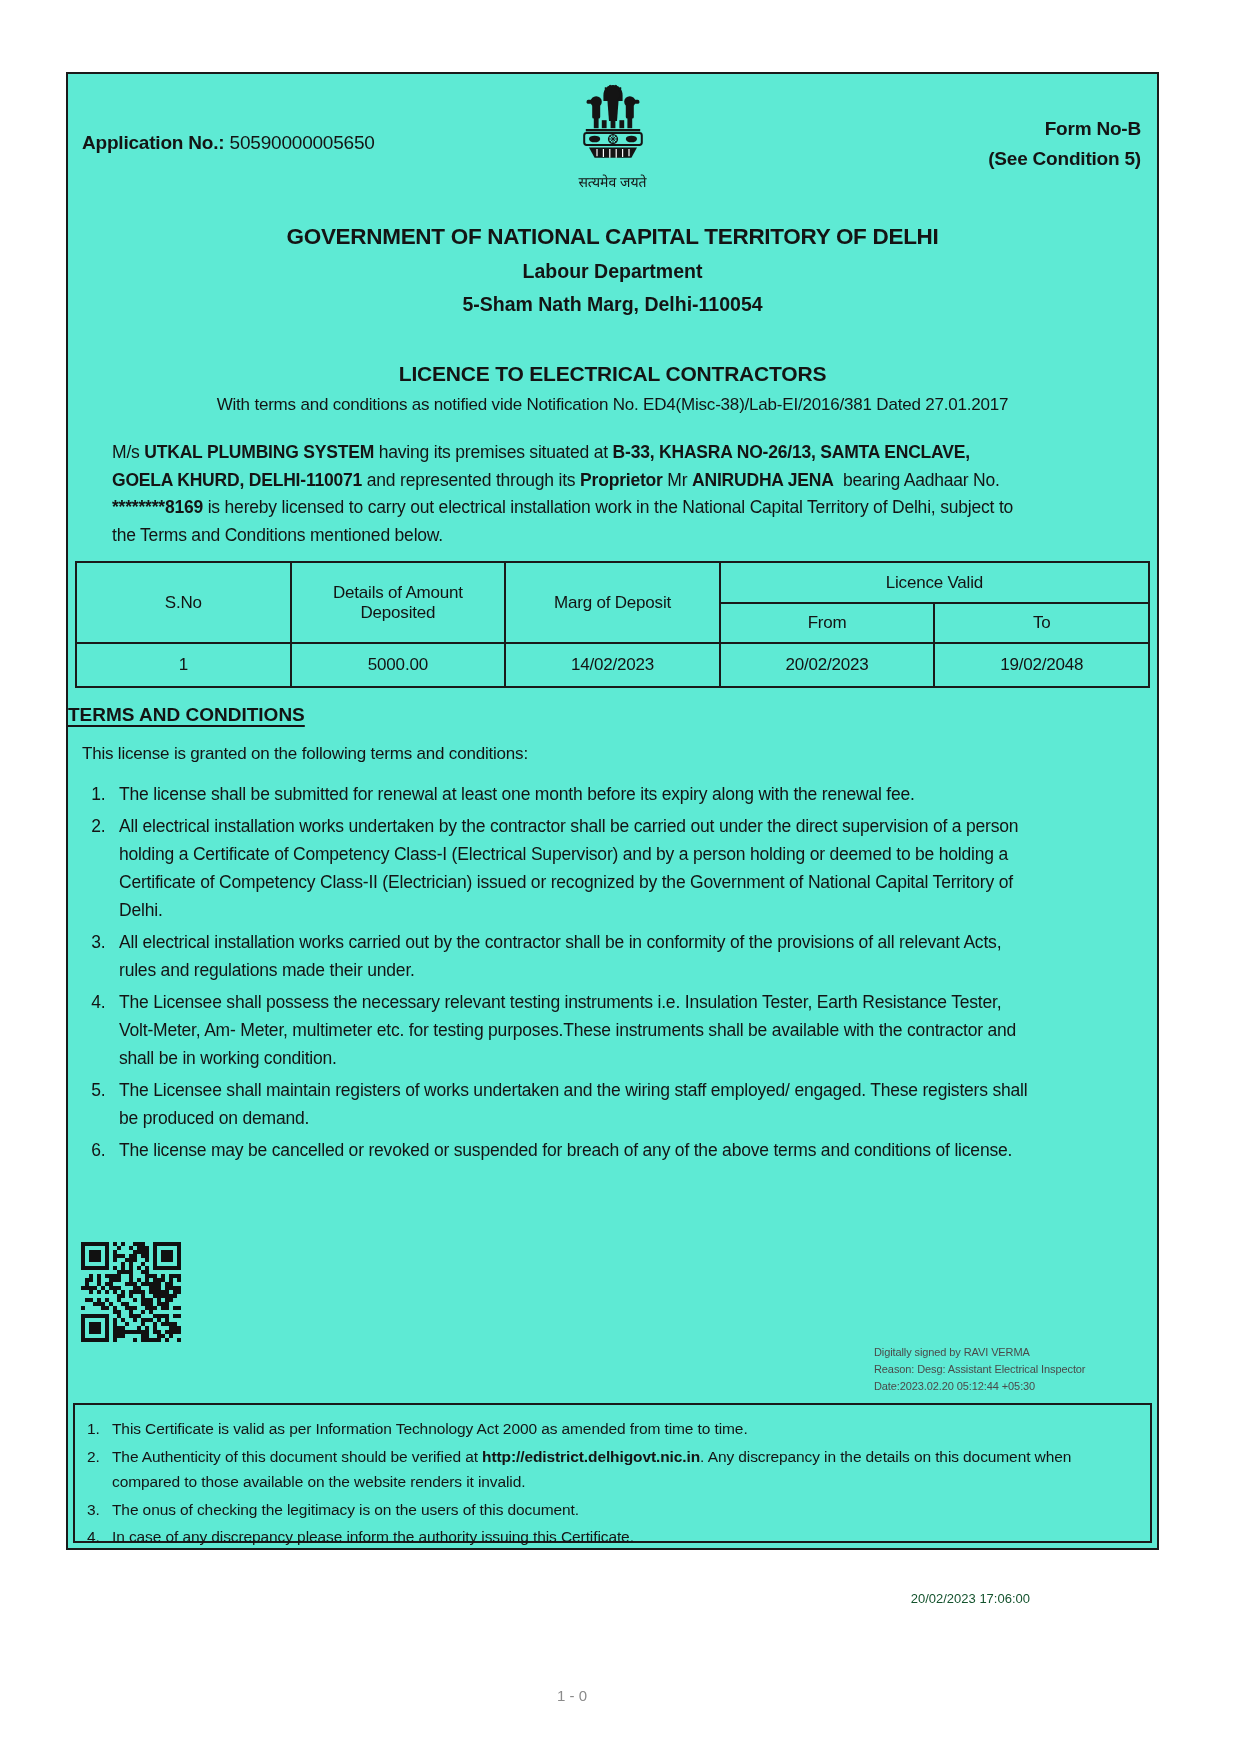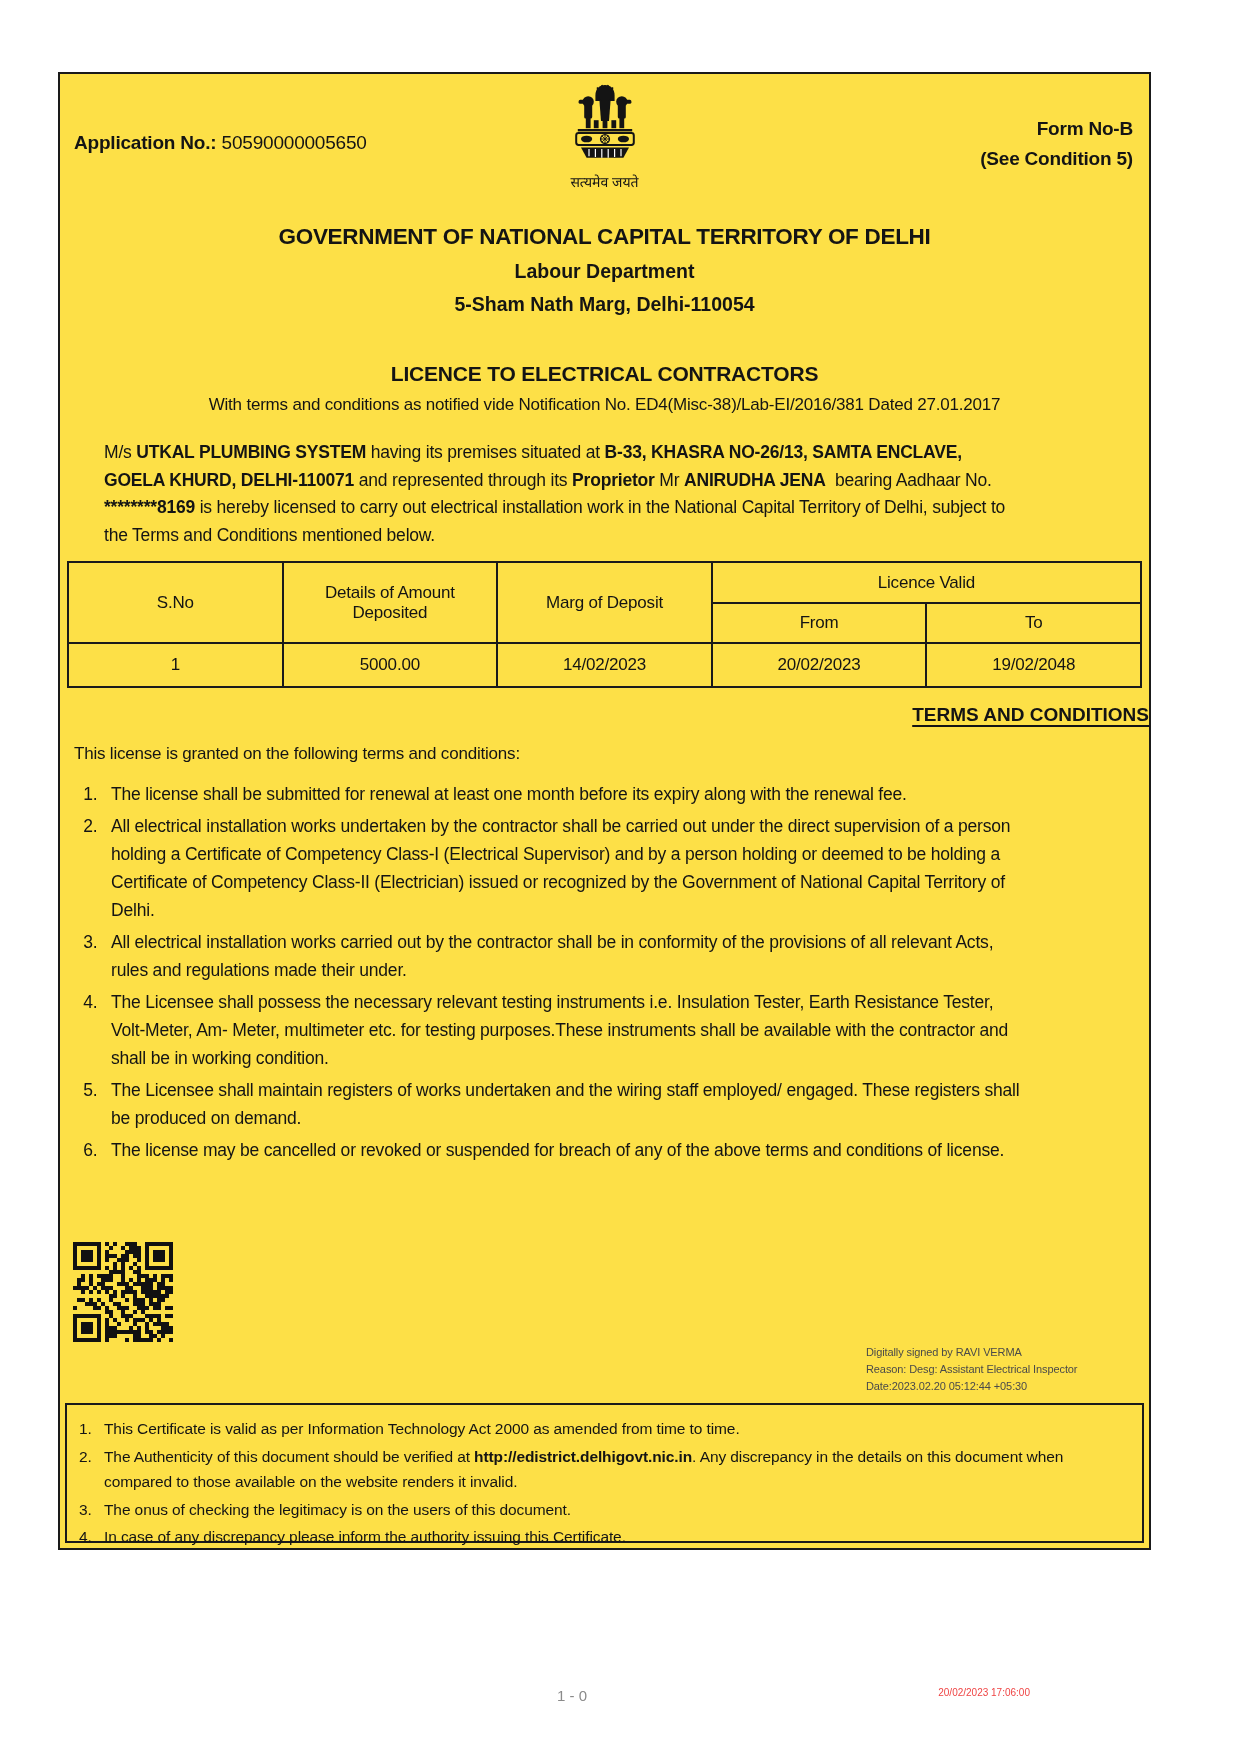--- a/index.html
+++ b/index.html
@@ -4,22 +4,22 @@
 <style>
   html,body { margin:0; padding:0; }
   body {
     width:1240px; height:1755px; background:#ffffff; position:relative;
     font-family:"Liberation Sans","DejaVu Sans",sans-serif; color:#141414;
     -webkit-font-smoothing:antialiased;
   }
   .b { font-weight:700; }
 
   .doc {
-    position:absolute; left:58px; top:72px; width:1093px; height:1478px;
-    border:2.5px solid #1a1a1a; background:#fde047; box-sizing:border-box;
+    position:absolute; left:66px; top:72px; width:1093px; height:1478px;
+    border:2.5px solid #1a1a1a; background:#5eead4; box-sizing:border-box;
   }
 
   
   .top-row { position:relative; height:128px; }
   .app-no { position:absolute; left:14px; top:58px; font-size:19px; letter-spacing:-0.2px; }
   .app-no .lbl { font-weight:700; }
   .form-block { position:absolute; right:16px; top:40px; text-align:right; font-size:19px; font-weight:700; line-height:30px; letter-spacing:-0.2px; }
   .emblem-wrap { position:absolute; left:50%; transform:translateX(-50%); top:10px; width:160px; text-align:center; }
   .emblem-caption { font-size:14px; margin-top:2px; color:#141414; }
 
@@ -37,38 +37,38 @@
     font-size:17px; letter-spacing:-0.2px;
   }
   .deposit-table th, .deposit-table td {
     border:2px solid #1a1a1a; text-align:center; vertical-align:middle;
     font-weight:400; padding:2px 4px; width:20%;
   }
   .deposit-table tr.hrow1 th { height:35px; }
   .deposit-table tr.hrow2 th { height:34px; }
   .deposit-table tr.drow  td { height:38px; }
 
-  .terms-head { text-align:right; font-weight:700; font-size:19px; margin-top:16px;
+  .terms-head { text-align:left; font-weight:700; font-size:19px; margin-top:16px;
     text-decoration:underline; text-decoration-thickness:2px; text-underline-offset:4px; }
   .terms-intro { margin:18px 0 0 14px; font-size:17px; letter-spacing:-0.2px; }
   .terms-wrap { padding:0 126px 0 14px; }
   .terms-wrap ol { margin:16px 0 0; padding-left:28px; font-size:17.5px; line-height:28px; letter-spacing:-0.2px; }
   .terms-wrap li { padding-left:9px; margin-bottom:4px; }
 
   .qr-box { margin:78px 0 0 13px; width:100px; height:100px; }
   .qr-box svg { display:block; shape-rendering:crispEdges; }
 
   .signature { position:absolute; left:806px; top:1270px; font-size:11px; line-height:17px; color:#4a4a4a; letter-spacing:-0.1px; }
 
   .notes-box { position:absolute; left:5px; right:5px; bottom:5px; height:140px; border:2px solid #1a1a1a; box-sizing:border-box; }
   .notes-box ol { margin:11px 0 0; padding:0 30px 0 29px; font-size:15.5px; line-height:25.5px; letter-spacing:-0.1px; }
   .notes-box li { padding-left:8px; margin-bottom:2px; }
 
   .footer-page { position:absolute; top:1687px; left:50px; width:1044px; text-align:center; font-size:15px; color:#8a8a8a; }
-  .footer-time { position:absolute; top:1687px; right:210px; font-size:10px; color:#ef4444; }
+  .footer-time { position:absolute; top:1591px; right:210px; font-size:13px; color:#14532d; }
 </style>
 </head>
 <body>
 
 <div class="doc">
 
   <div class="top-row">
     <div class="app-no">
       <span class="lbl">Application No.:</span>
       <span>50590000005650</span>

